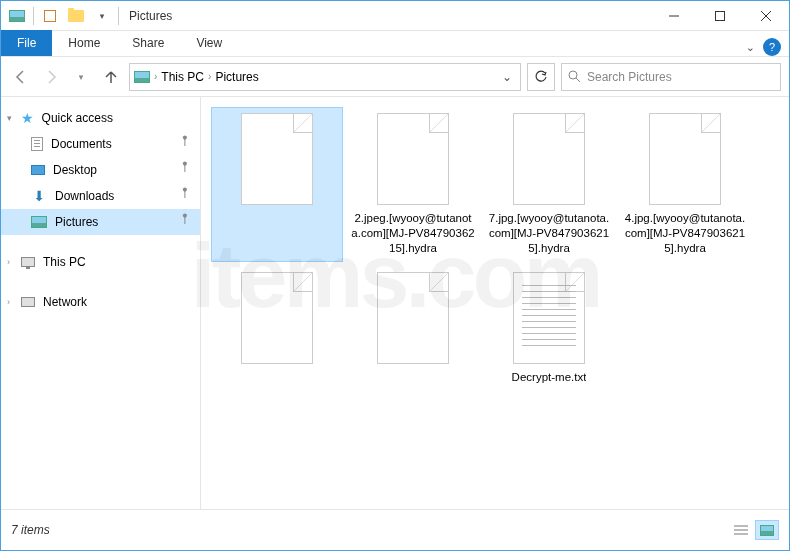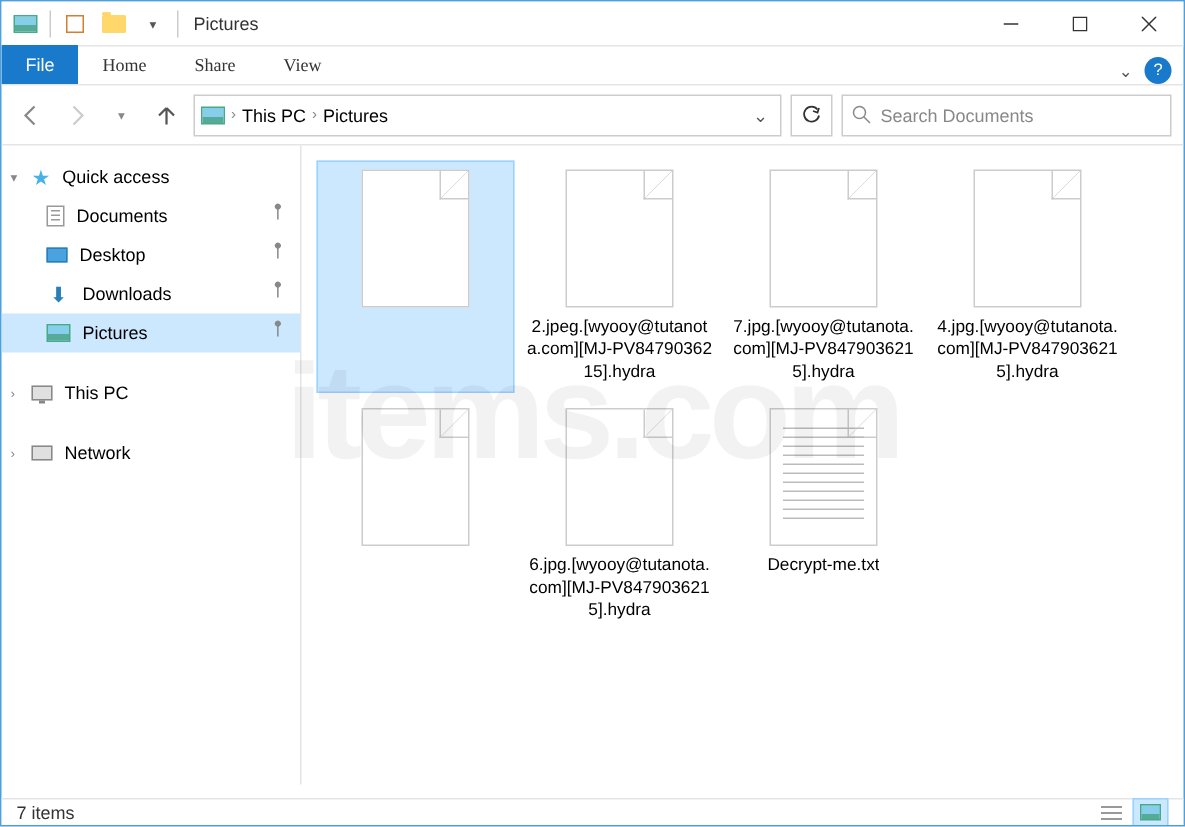--- a/index.html
+++ b/index.html
@@ -6,21 +6,21 @@
 body { width: 790px; height: 551px; background: #fff; border: 1px solid #4ca0e0; overflow: hidden; position: relative; }
 .titlebar { height: 30px; display: flex; align-items: center; background: #fff; border-bottom: 1px solid #e5e5e5; }
 .titlebar .qat { display: flex; align-items: center; gap: 2px; padding: 0 4px; }
 .titlebar .qat .qat-btn { width: 24px; height: 24px; display: flex; align-items: center; justify-content: center; }
 .titlebar .qat-divider { border-left: 1px solid #ccc; height: 18px; margin: 0 2px; }
 .titlebar .title { margin-left: 4px; font-size: 12px; color: #333; }
 .winbtns { margin-left: auto; display: flex; }
 .winbtns div { width: 46px; height: 30px; display: flex; align-items: center; justify-content: center; color: #333; }
 .ribbon { height: 26px; display: flex; align-items: flex-end; border-bottom: 1px solid #e5e5e5; }
 .ribbon .file-tab { background: #1979ca; color: #fff; padding: 4px 16px; font-size: 12px; height: 26px; display: flex; align-items: center; }
-.ribbon .tab { padding: 4px 16px; font-size: 12px; color: #333; height: 26px; display: flex; align-items: center; font-family: Liberation Serif, serif; }
+.ribbon .tab { padding: 4px 16px; font-size: 12px; color: #333; height: 26px; display: flex; align-items: center; }
 .ribbon .rt { margin-left: auto; display: flex; align-items: center; gap: 8px; padding-right: 8px; }
 .ribbon .help { width: 18px; height: 18px; border-radius: 50%; background: #1979ca; color: #fff; display: flex; align-items: center; justify-content: center; font-size: 11px; }
 .navbar { height: 40px; display: flex; align-items: center; padding: 0 8px; gap: 6px; border-bottom: 1px solid #e5e5e5; }
 .navbtn { width: 24px; height: 24px; display: flex; align-items: center; justify-content: center; color: #888; }
 .navbtn.active { color: #333; }
 .addressbar { flex: 1; height: 28px; border: 1px solid #ccc; display: flex; align-items: center; padding: 0 4px; gap: 4px; font-size: 12px; }
 .addressbar .sep { color: #888; font-size: 10px; }
 .addressbar .dd { margin-left: auto; color: #555; padding: 0 4px; }
 .refresh { width: 28px; height: 28px; border: 1px solid #ccc; display: flex; align-items: center; justify-content: center; color: #333; }
 .searchbox { width: 220px; height: 28px; border: 1px solid #ccc; display: flex; align-items: center; padding: 0 6px; gap: 6px; font-size: 12px; color: #888; }
@@ -45,21 +45,21 @@
 .ico-pc::after { content: ""; position: absolute; bottom: -3px; left: 4px; width: 4px; height: 2px; background: #888; }
 .ico-net { width: 14px; height: 10px; background: #e0e0e0; border: 1px solid #888; }
 .content { flex: 1; padding: 10px 10px; overflow: hidden; }
 .items { display: flex; flex-wrap: wrap; gap: 4px; align-content: flex-start; }
 .file-item { width: 132px; display: flex; flex-direction: column; align-items: center; padding: 6px 4px; }
 .file-item.sel { background: #cce8ff; border: 1px solid #99d1ff; padding: 5px 3px; }
 .file-thumb { width: 72px; height: 92px; background: #fff; border: 1px solid #ccc; position: relative; margin-bottom: 6px; }
 .file-thumb::before { content: ""; position: absolute; top: 0; right: 0; width: 18px; height: 18px; background: linear-gradient(135deg, transparent 48%, #ddd 50%, #fff 52%); border-left: 1px solid #ccc; border-bottom: 1px solid #ccc; }
 .file-thumb.txt::after { content: ""; position: absolute; left: 8px; right: 8px; top: 12px; height: 1px; background: #bbb; box-shadow: 0 6px 0 #bbb, 0 12px 0 #bbb, 0 18px 0 #bbb, 0 24px 0 #bbb, 0 30px 0 #bbb, 0 36px 0 #bbb, 0 42px 0 #bbb, 0 48px 0 #bbb, 0 54px 0 #bbb, 0 60px 0 #bbb; }
 .file-label { font-size: 11.5px; text-align: center; line-height: 1.3; word-break: break-all; color: #000; max-height: 62px; overflow: hidden; }
-.statusbar { position: absolute; bottom: 0; left: 0; right: 0; height: 18px; border-top: 1px solid #e5e5e5; display: flex; align-items: center; padding: 0 10px; font-size: 12px; color: #333; background: #fff; }
+.statusbar { position: absolute; bottom: 0; left: 0; right: 0; height: 41px; border-top: 1px solid #e5e5e5; display: flex; align-items: center; padding: 0 10px; font-size: 12px; color: #333; background: #fff; font-style: italic; }
 .statusbar .sb-right { margin-left: auto; display: flex; gap: 2px; }
 .viewbtn { width: 24px; height: 20px; border: 1px solid transparent; display: flex; align-items: center; justify-content: center; }
 .viewbtn.active { border: 1px solid #99d1ff; background: #cce8ff; }
 .watermark { position: absolute; top: 50%; left: 50%; transform: translate(-50%, -50%); font-size: 90px; color: rgba(0,0,0,0.05); font-weight: bold; pointer-events: none; letter-spacing: -4px; }
 </style>
 </head>
 <body>
 
 <div class="titlebar">
   <div class="qat">
@@ -137,21 +137,21 @@
     <svg width="14" height="14">
         <path d="M11 3 A5 5 0 1 0 12 7" fill="none" stroke="#333" stroke-width="1.2"></path>
         <path d="M12 2 L11 5 L8 4" fill="none" stroke="#333" stroke-width="1.2"></path>
       </svg>
   </div>
   <div class="searchbox">
     <svg width="13" height="13">
         <circle cx="5" cy="5" r="4" fill="none" stroke="#888"></circle>
         <line x1="8" y1="8" x2="12" y2="12" stroke="#888"></line>
       </svg>
-    <span>Search Documents</span>
+    <span>Search Pictures</span>
   </div>
 </div>
 
 <div class="body">
   <div class="nav">
     <div class="nav-group">
       <div class="nav-item header">
         <span class="chev">▾</span>
         <span class="ico-star">★</span>
         <span>Quick access</span>
@@ -221,21 +221,20 @@
         </div>
         <div class="file-item">
           <div class="file-thumb "></div>
           <div class="file-label">4.jpg.[wyooy@tutanota.com][MJ-PV8479036215].hydra</div>
         </div>
         <div class="file-item">
           <div class="file-thumb "></div>
         </div>
         <div class="file-item">
           <div class="file-thumb "></div>
-          <div class="file-label">6.jpg.[wyooy@tutanota.com][MJ-PV8479036215].hydra</div>
         </div>
         <div class="file-item">
           <div class="file-thumb txt"></div>
           <div class="file-label">Decrypt-me.txt</div>
         </div>
       </div>
   </div>
 </div>
 
 <div class="watermark">items.com</div>

